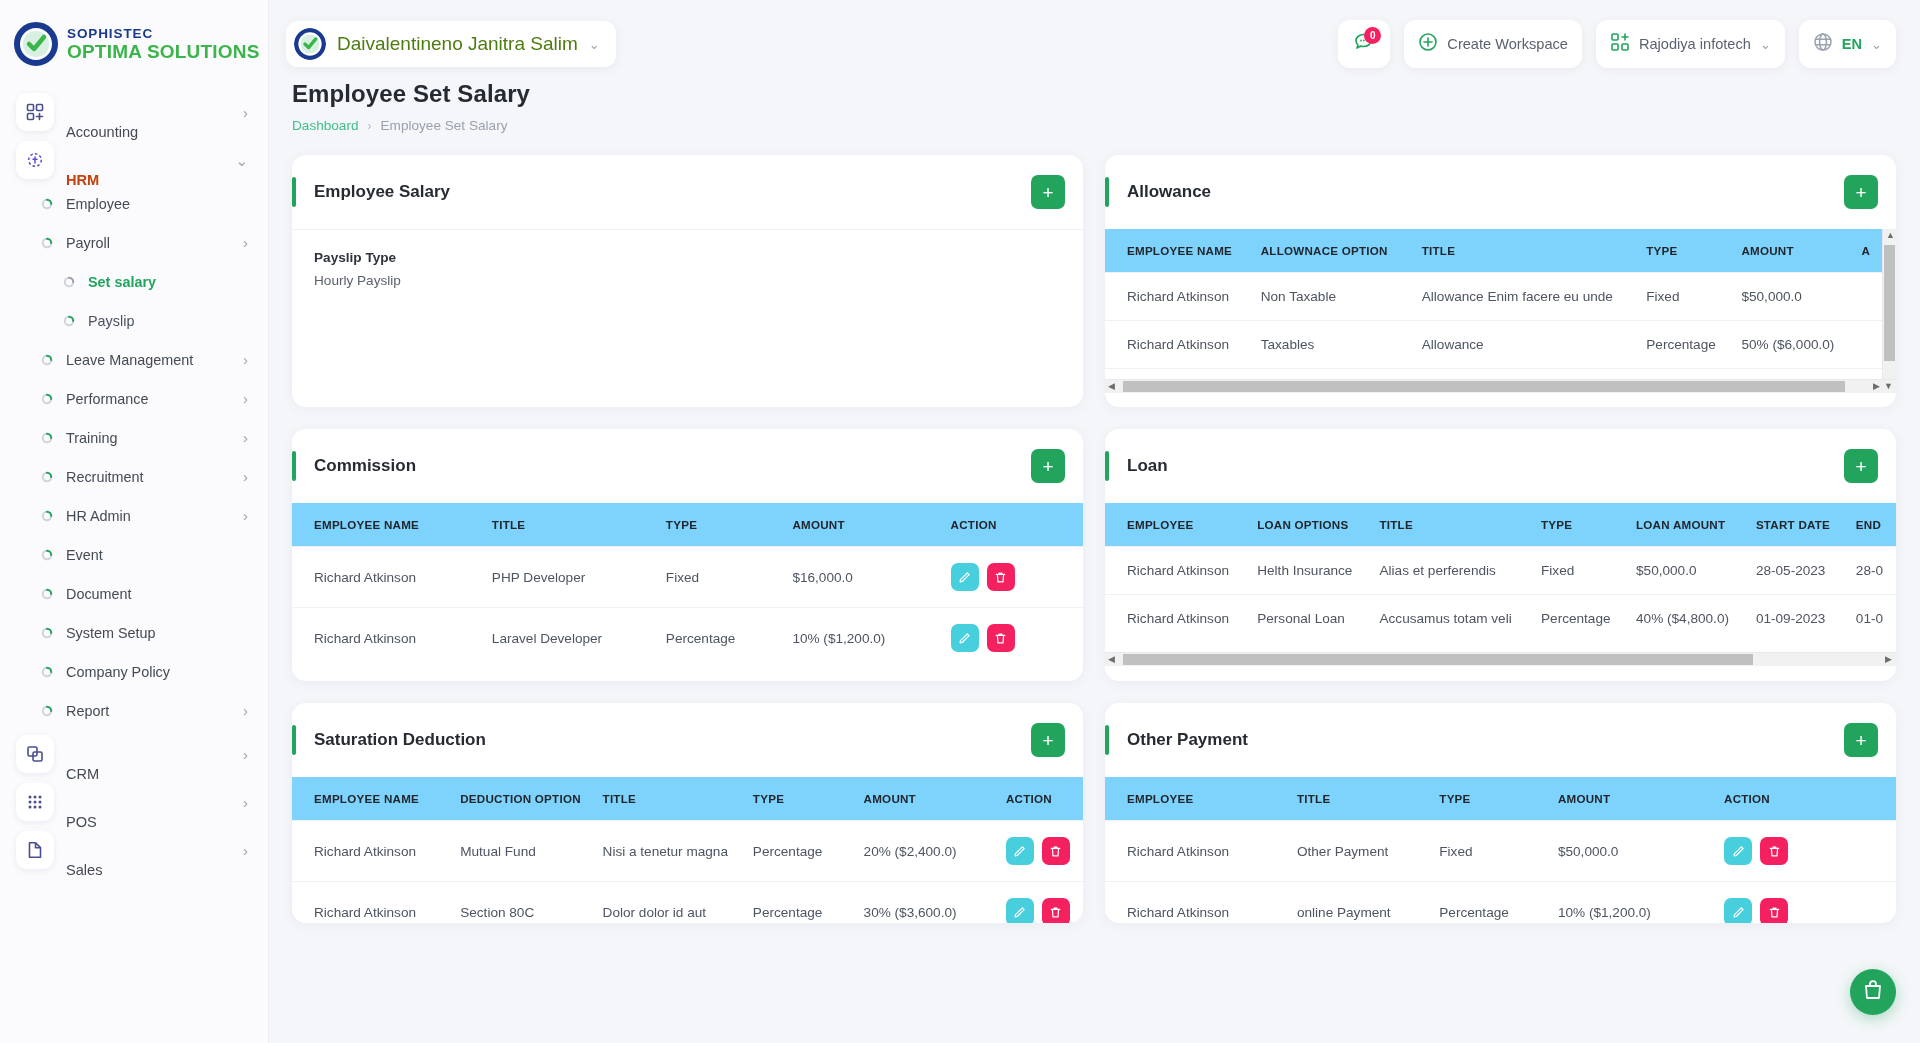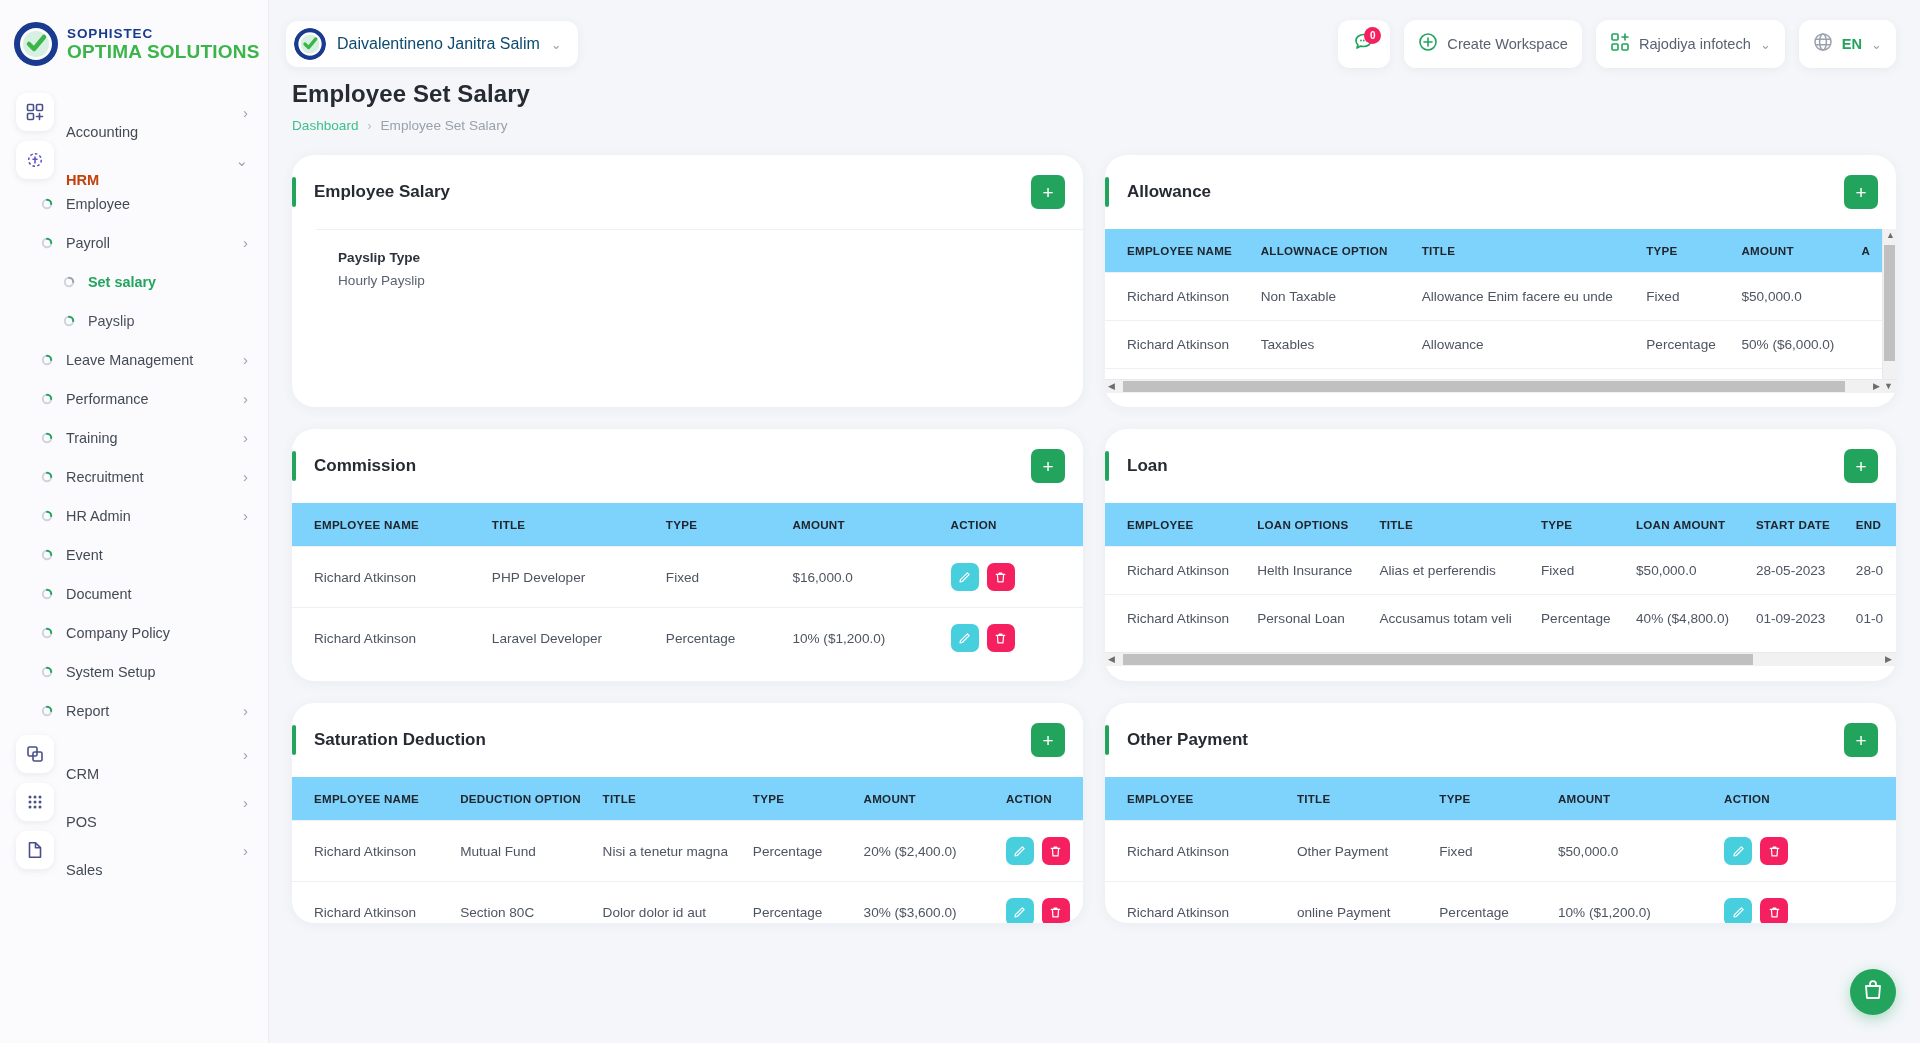--- a/index.html
+++ b/index.html
@@ -56,21 +56,21 @@
     height: 88px; display: flex; align-items: center;
     padding: 0 24px 0 18px; gap: 14px;
   }
   .ws-pill {
     display: flex; align-items: center; gap: 11px;
     background: #fff; border-radius: 12px; height: 46px;
     padding: 0 16px 0 8px; box-shadow: 0 2px 10px rgba(80,90,130,.08);
     cursor: pointer;
   }
   .ws-avatar { width: 32px; height: 32px; border-radius: 50%; overflow: hidden; position: relative; flex:0 0 32px;}
-  .ws-name { font-size: 16px; color: #0c4a6e; }
+  .ws-name { font-size: 19px; color: #4d7c0f; }
   .spacer { flex: 1; }
 
   .icon-pill {
     background: #fff; border-radius: 12px; height: 48px; min-width: 52px;
     display: flex; align-items: center; justify-content: center;
     box-shadow: 0 2px 10px rgba(80,90,130,.07); cursor: pointer; position: relative;
     padding: 0 14px; gap: 9px;
   }
   .badge {
     position: absolute; top: 7px; right: 9px;
@@ -89,36 +89,36 @@
   .crumb-link { color: #3ec08a; cursor: pointer; }
   .crumb-sep { color: #b6bcc6; font-size: 12px; }
   .crumb-cur { color: #9aa1ae; }
 
   
   .grid {
     display: grid; grid-template-columns: 1fr 1fr; gap: 22px;
     padding: 22px 24px 0 24px;
   }
   .card {
-    background: #fff; border-radius: 22px;
+    background: #fff; border-radius: 14px;
     box-shadow: 0 2px 12px rgba(90,100,140,.07);
     overflow: hidden; position: relative;
   }
   .card-head {
     height: 74px; display: flex; align-items: center;
     padding: 0 18px 0 0; position: relative;
   }
   .accent { width: 4px; height: 30px; background: #22a45d; border-radius: 2px; margin-right: 18px;}
   .card-title { font-size: 17px; font-weight: 700; color: #262b33; flex: 1; }
   .add-btn {
     width: 34px; height: 34px; border-radius: 7px; background: #22a45d;
     color: #fff; font-size: 19px; line-height: 1; border: none; cursor: pointer;
     display: flex; align-items: center; justify-content: center; font-weight: 400;
   }
-  .card-body { padding: 0; margin-left: 24px; }
+  .card-body { padding: 0; }
 
   .kv-row { display: flex; padding: 20px 22px 26px 22px; }
   .kv { width: 50%; }
   .kv-k { font-size: 13.6px; font-weight: 700; color: #2d333d; }
   .kv-v { font-size: 13.6px; color: #5a6270; margin-top: 8px; }
 
   table { width: 100%; border-collapse: collapse; }
   thead tr { background: #7dd3fc; }
   th {
     text-align: left; font-size: 11.6px; font-weight: 700; letter-spacing: .25px;
@@ -326,31 +326,31 @@
         <span class="sub-label">Document</span>
       </div>
 
       <div class="sub-item">
         <span class="dot-ico">
           <svg width="14" height="14" viewBox="0 0 14 14">
               <circle cx="7" cy="7" r="4.2" fill="none" stroke="#cfd4dc" stroke-width="2"></circle>
               <path d="M7 2.8a4.2 4.2 0 0 1 4.2 4.2" fill="none" stroke="#22a45d" stroke-width="2" stroke-linecap="round"></path>
             </svg>
         </span>
+        <span class="sub-label">System Setup</span>
+      </div>
+
+      <div class="sub-item">
+        <span class="dot-ico">
+          <svg width="14" height="14" viewBox="0 0 14 14">
+              <circle cx="7" cy="7" r="4.2" fill="none" stroke="#cfd4dc" stroke-width="2"></circle>
+              <path d="M7 2.8a4.2 4.2 0 0 1 4.2 4.2" fill="none" stroke="#22a45d" stroke-width="2" stroke-linecap="round"></path>
+            </svg>
+        </span>
         <span class="sub-label">Company Policy</span>
-      </div>
-
-      <div class="sub-item">
-        <span class="dot-ico">
-          <svg width="14" height="14" viewBox="0 0 14 14">
-              <circle cx="7" cy="7" r="4.2" fill="none" stroke="#cfd4dc" stroke-width="2"></circle>
-              <path d="M7 2.8a4.2 4.2 0 0 1 4.2 4.2" fill="none" stroke="#22a45d" stroke-width="2" stroke-linecap="round"></path>
-            </svg>
-        </span>
-        <span class="sub-label">System Setup</span>
       </div>
 
       <div class="sub-item">
         <span class="dot-ico">
           <svg width="14" height="14" viewBox="0 0 14 14">
               <circle cx="7" cy="7" r="4.2" fill="none" stroke="#cfd4dc" stroke-width="2"></circle>
               <path d="M7 2.8a4.2 4.2 0 0 1 4.2 4.2" fill="none" stroke="#22a45d" stroke-width="2" stroke-linecap="round"></path>
             </svg>
         </span>
         <span class="sub-label">Report</span>

